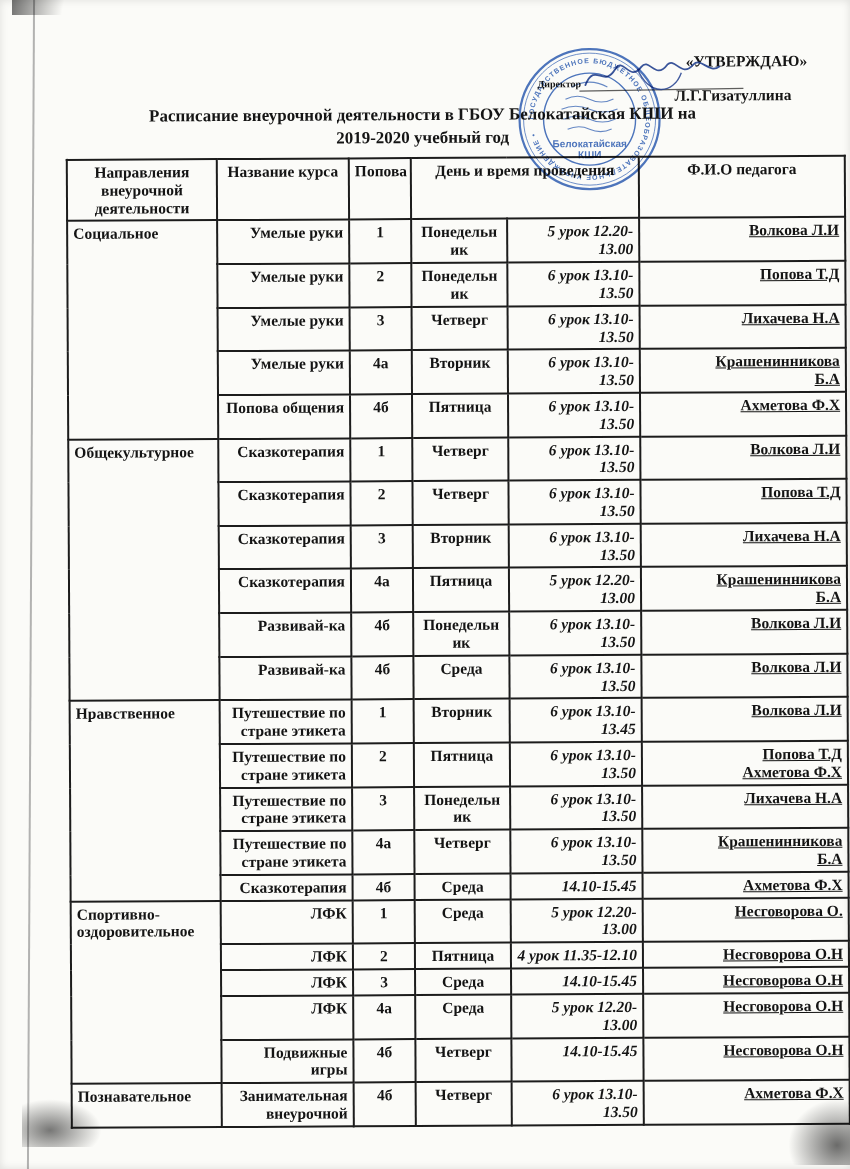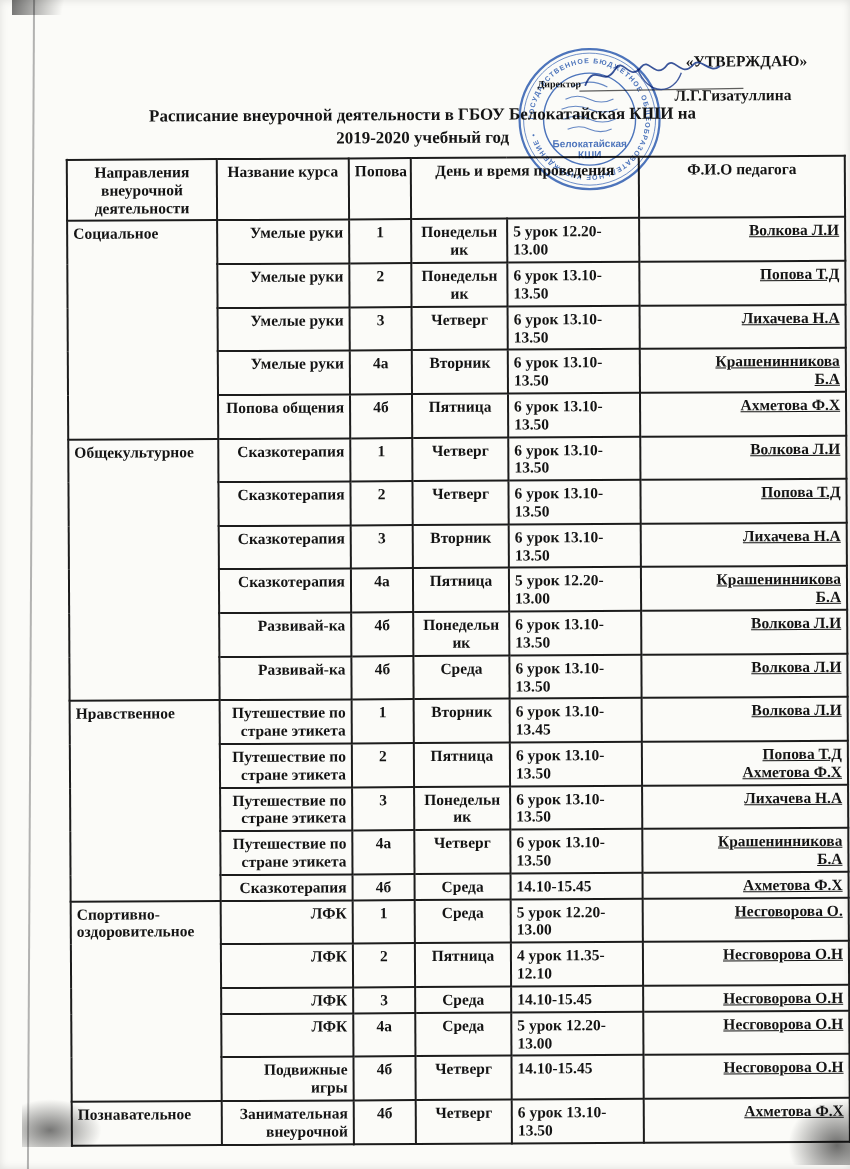--- a/index.html
+++ b/index.html
@@ -21,21 +21,21 @@
   }
   table.schedule th,table.schedule td{
     border:2px solid #1c1c1c;padding:3px 5px;vertical-align:top;overflow:hidden;
   }
   table.schedule th{text-align:center;font-weight:700;}
   th.th-dir{text-align:left;}
   td.dir{text-align:left;vertical-align:top;}
   td.cell-course{text-align:right;}
   td.cell-grade{text-align:center;}
   td.cell-day{text-align:center;overflow-wrap:anywhere;word-break:break-word;}
-  td.cell-time{text-align:left;}
+  td.cell-time{text-align:right;font-style:italic;}
   td.cell-teacher{text-align:right;padding-left:7px;white-space:pre-line;text-decoration:underline;}
   .stamp{position:absolute;top:46px;left:518px;width:148px;height:148px;
          opacity:.85;mix-blend-mode:multiply;pointer-events:none;}
   
   .edge-line{position:absolute;left:30px;top:0;bottom:0;width:2px;
              background:rgba(70,70,70,.40);transform:rotate(.3deg);}
   .corner-tl{position:absolute;top:0;left:12px;width:78px;height:15px;
              background:linear-gradient(100deg,rgba(0,0,0,.55),rgba(0,0,0,0) 65%);}
   .blot-bl{position:absolute;left:22px;bottom:22px;width:80px;height:48px;
            background:radial-gradient(ellipse at 35% 65%,rgba(10,10,10,.55),rgba(10,10,10,0) 70%);}

